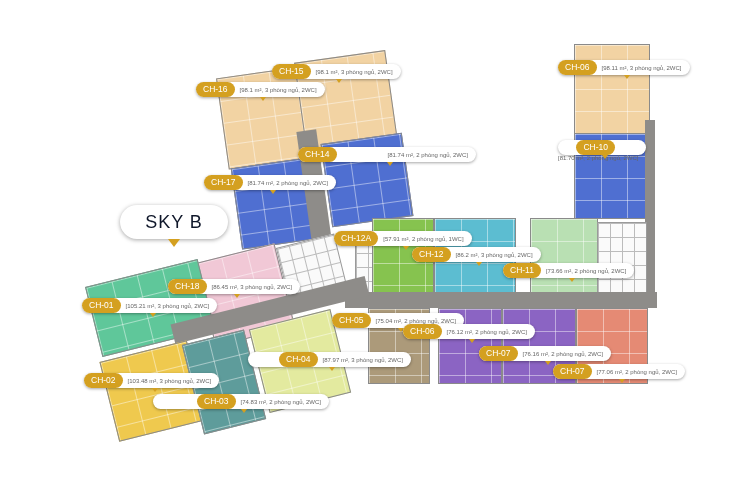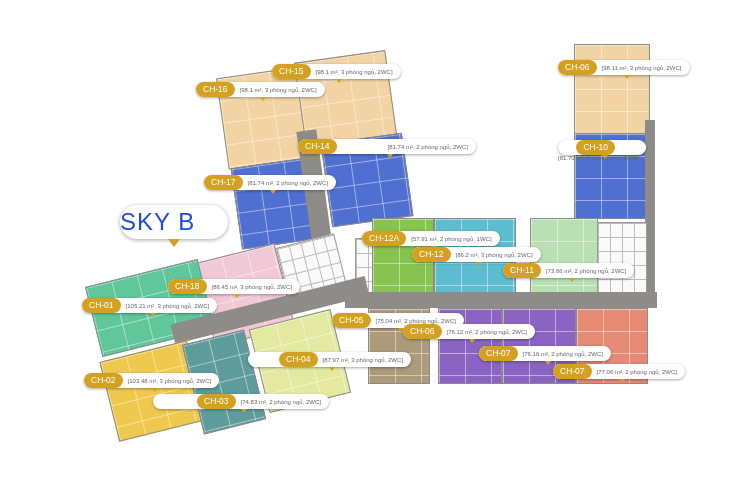--- a/index.html
+++ b/index.html
@@ -15,22 +15,22 @@
     background-image:linear-gradient(#bbb 1px,transparent 1px),linear-gradient(90deg,#bbb 1px,transparent 1px);
     background-size:12px 14px;}
   .label{position:absolute;display:flex;align-items:center;background:#fff;border-radius:12px;
     height:15px;padding-right:8px;box-shadow:0 1px 3px rgba(0,0,0,.35);white-space:nowrap;}
   .label .code{background:#d4a020;color:#fff;font-weight:normal;font-size:8.5px;border-radius:10px;
     height:15px;line-height:15px;padding:0 7px;margin-right:5px;}
   .label .desc{font-size:6px;color:#666;}
   .label .pin{position:absolute;left:50%;bottom:-4px;width:0;height:0;border-left:3px solid transparent;
     border-right:3px solid transparent;border-top:4px solid #d4a020;}
   .sky{position:absolute;left:120px;top:205px;width:108px;height:34px;background:#fff;border-radius:18px;
-    box-shadow:0 1px 4px rgba(0,0,0,.35);display:flex;align-items:center;
-    color:#1d4ed8;font-size:24px;letter-spacing:1px;}
+    box-shadow:0 1px 4px rgba(0,0,0,.35);display:flex;align-items:center;justify-content:center;
+    color:#0f172a;font-size:18px;letter-spacing:1px;}
   .sky .pin{position:absolute;left:50%;margin-left:-6px;bottom:-8px;width:0;height:0;
     border-left:6px solid transparent;border-right:6px solid transparent;border-top:8px solid #d4a020;}
 </style>
 </head>
 <body>
 
 <div class="plan">
 
   <div class="unit" style="left:222px;top:72px;width:86px;height:92px;background-color:#f2d3a3;transform:rotate(-8deg);"></div>
   <div class="unit" style="left:300px;top:56px;width:92px;height:92px;background-color:#f2d3a3;transform:rotate(-8deg);"></div>
@@ -70,41 +70,41 @@
   <div class="label" style="left:272px;top:64px;">
     <span class="code">CH-15</span>
     <span class="desc">[98.1 m², 3 phòng ngủ, 2WC]</span>
     <span class="pin"></span>
   </div>
   <div class="label" style="left:196px;top:82px;">
     <span class="code">CH-16</span>
     <span class="desc">[98.1 m², 3 phòng ngủ, 2WC]</span>
     <span class="pin"></span>
   </div>
-  <div class="label" style="left:298px;top:139px;gap:46px;">
+  <div class="label" style="left:298px;top:147px;gap:46px;">
     <span class="code">CH-14</span>
     <span class="desc">[81.74 m², 2 phòng ngủ, 2WC]</span>
     <span class="pin"></span>
   </div>
   <div class="label" style="left:204px;top:175px;">
     <span class="code">CH-17</span>
     <span class="desc">[81.74 m², 2 phòng ngủ, 2WC]</span>
     <span class="pin"></span>
   </div>
   <div class="label" style="left:558px;top:60px;">
     <span class="code">CH-06</span>
     <span class="desc">[98.11 m², 3 phòng ngủ, 2WC]</span>
     <span class="pin"></span>
   </div>
   <div class="label" style="left:558px;top:140px;flex-direction:column;">
     <span class="code">CH-10</span>
     <span class="desc">[81.70 m², 2 phòng ngủ, 2WC]</span>
     <span class="pin"></span>
   </div>
-  <div class="label" style="left:334px;top:231px;margin-left:28px;">
+  <div class="label" style="left:334px;top:231px;">
     <span class="code">CH-12A</span>
     <span class="desc">[57.91 m², 2 phòng ngủ, 1WC]</span>
     <span class="pin"></span>
   </div>
   <div class="label" style="left:412px;top:247px;">
     <span class="code">CH-12</span>
     <span class="desc">[86.2 m², 3 phòng ngủ, 2WC]</span>
     <span class="pin"></span>
   </div>
   <div class="label" style="left:503px;top:263px;">

